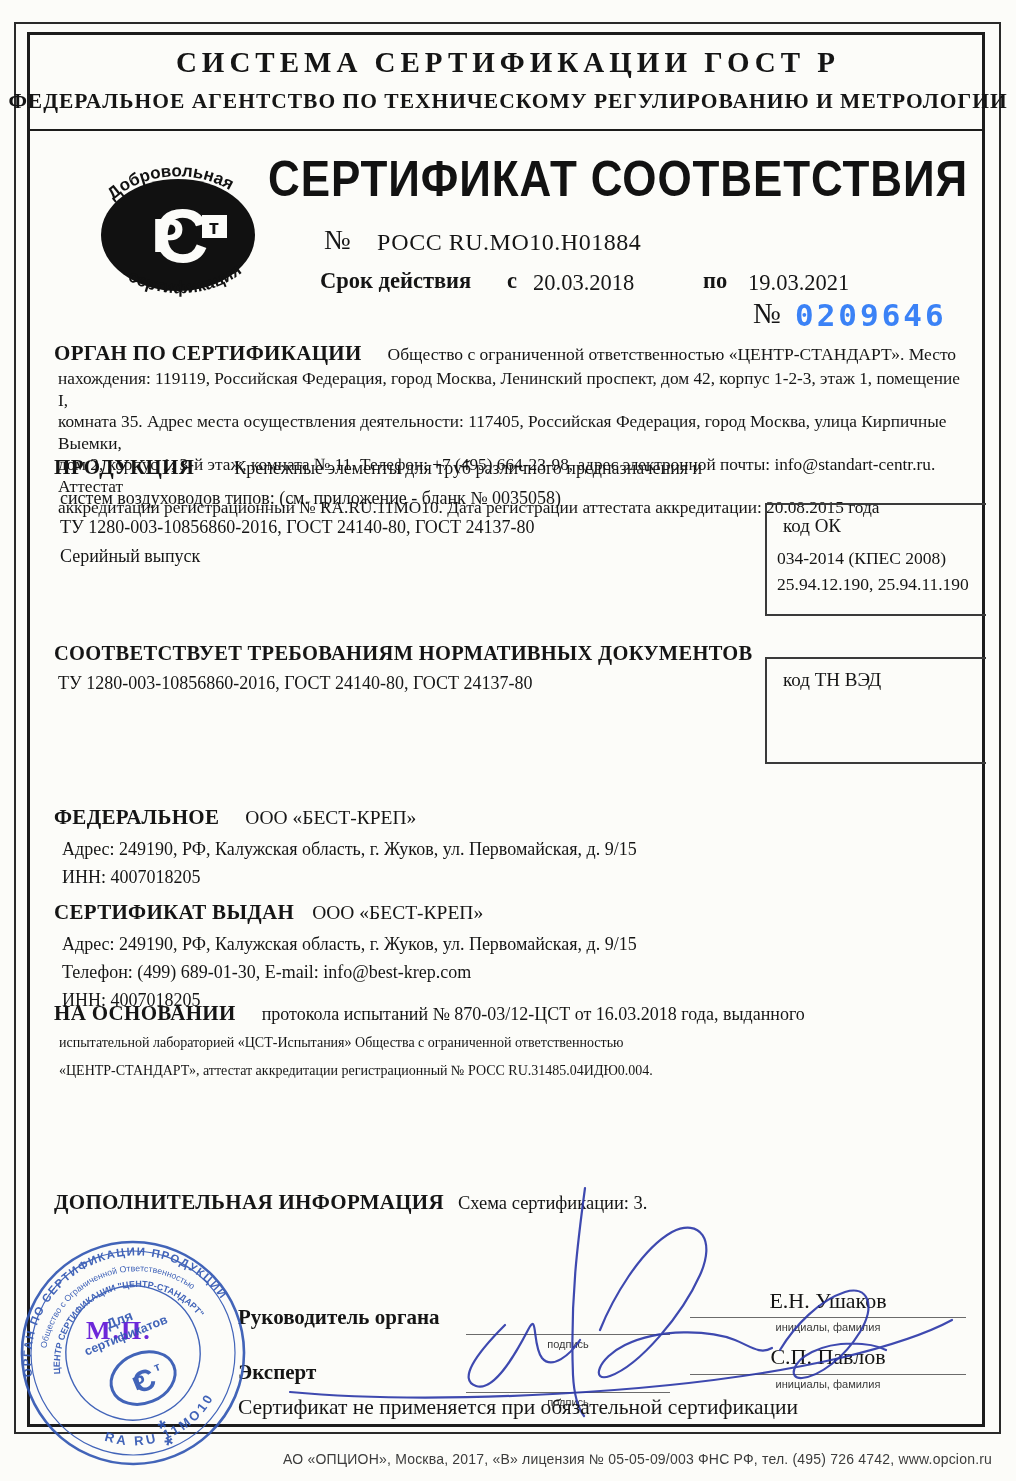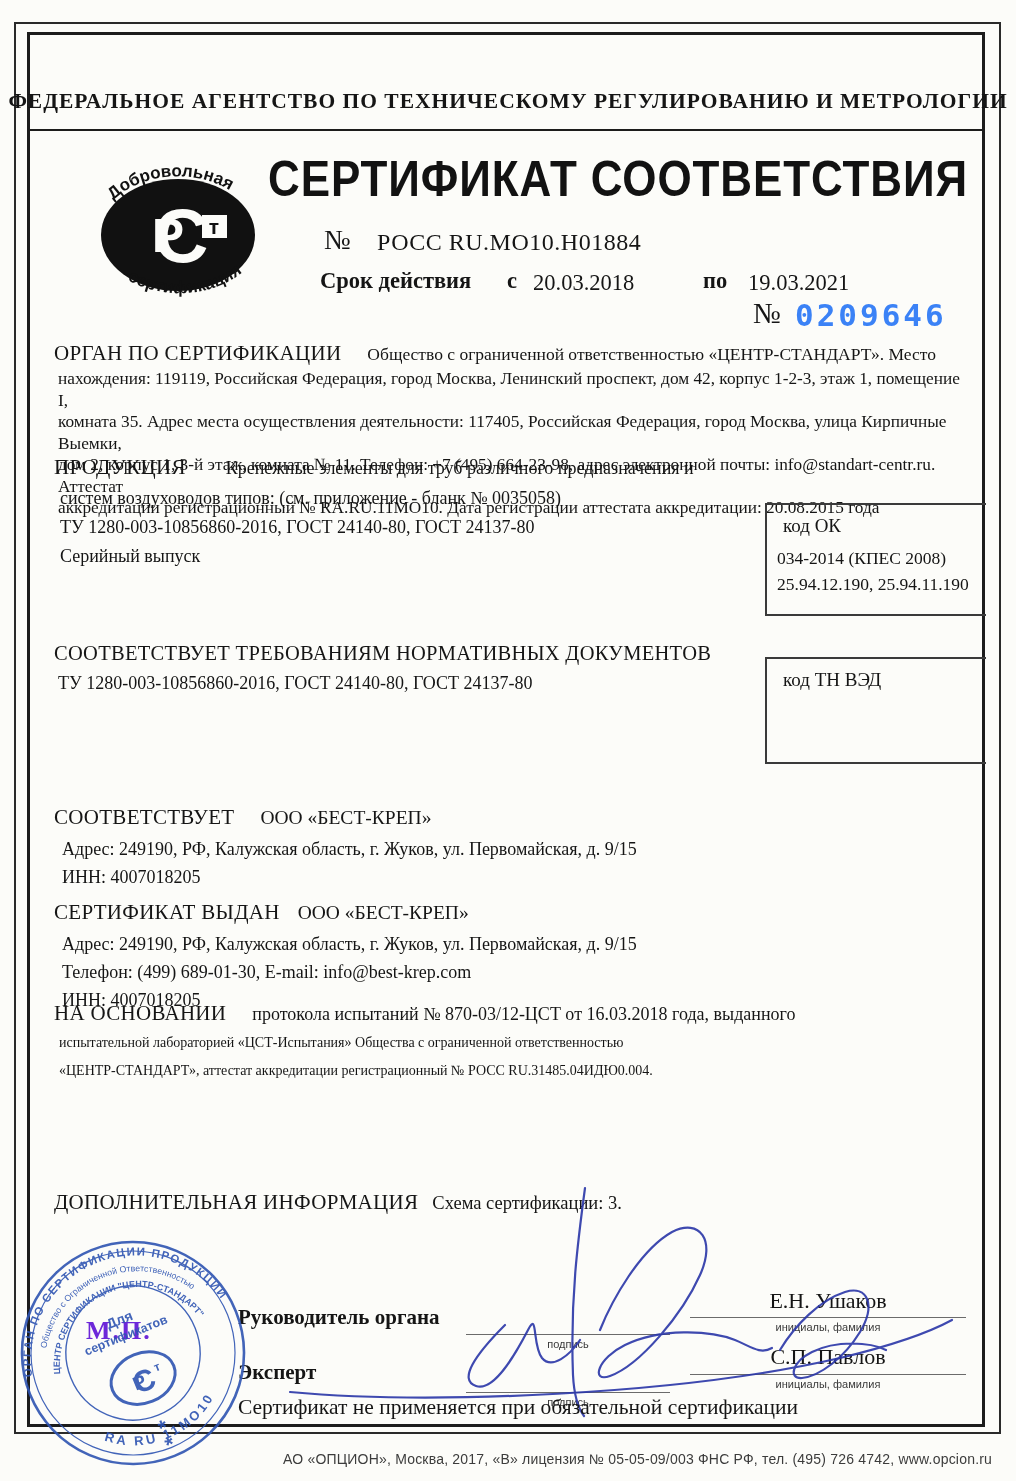--- a/index.html
+++ b/index.html
@@ -28,21 +28,21 @@
   .valid-c{left:507px; top:268px; font-size:22.5px; font-weight:bold;}
   .valid-from{left:533px; top:270px; font-size:22.5px;}
   .valid-po{left:703px; top:268px; font-size:22.5px; font-weight:bold;}
   .valid-to{left:748px; top:270px; font-size:22.5px;}
 
   .blank-no-sign{left:753px; top:297px; font-size:29px;}
   .blank-no{left:795px; top:297px; font-family:"DejaVu Sans Mono", monospace;
     font-weight:bold; font-size:31px; letter-spacing:3px; color:#3b82f6;}
 
   .sec{line-height:1.26;}
-  .sec .h{font-weight:normal; font-size:21px; letter-spacing:.3px;}
+  .sec .h{font-weight:bold; font-size:21px; letter-spacing:.3px;}
   .sec .lead{font-size:17.5px;}
   .pre{white-space:pre-line;}
 
   .sec-organ{left:54px; top:340px; width:915px; font-size:17.3px;}
   .sec-organ .rest{margin-top:2px; padding-left:4px; line-height:21.5px; font-size:17.3px;}
 
   .sec-prod{left:54px; top:454px; width:730px;}
   .sec-prod .rest{margin-top:4px; padding-left:6px; line-height:29px; font-size:18px;}
 
   .codebox{left:765px; width:219px; border:2px solid #3a3a3a; border-right:none; background:transparent;}
@@ -94,20 +94,21 @@
 </style>
 </head>
 <body>
 
 <div class="page">
 
   <div class="abs frame-outer"></div>
   <div class="abs frame-inner"></div>
   <div class="abs header-divider"></div>
 
+  <div class="abs hdr1">СИСТЕМА СЕРТИФИКАЦИИ ГОСТ Р</div>
   <div class="abs hdr2">ФЕДЕРАЛЬНОЕ АГЕНТСТВО ПО ТЕХНИЧЕСКОМУ РЕГУЛИРОВАНИЮ И МЕТРОЛОГИИ</div>
 
   <svg class="abs" style="left:84px; top:153px;" width="188" height="158" viewBox="0 0 188 158">
     <defs>
       <path id="lg-top" d="M 12,88 A 82,62 0 0 1 174,72"></path>
       <path id="lg-bot" d="M 18,102 A 84,62 0 0 0 178,90"></path>
     </defs>
     <ellipse cx="94" cy="82" rx="77" ry="56" fill="#111"></ellipse>
     <text x="97" y="109" font-family="Liberation Sans, sans-serif" font-size="76" font-weight="bold" fill="#fcfcf9" text-anchor="middle">С</text>
     <text x="84" y="99" font-family="Liberation Sans, sans-serif" font-size="48" font-weight="bold" fill="#fcfcf9" text-anchor="middle">Р</text>
@@ -160,21 +161,21 @@
     <div class="h">СООТВЕТСТВУЕТ ТРЕБОВАНИЯМ НОРМАТИВНЫХ ДОКУМЕНТОВ</div>
     <div class="t">ТУ 1280-003-10856860-2016,  ГОСТ 24140-80, ГОСТ 24137-80</div>
   </div>
 
   <div class="abs codebox box-tnved">
     <div class="lbl">код ТН ВЭД</div>
     <div class="val pre"></div>
   </div>
 
   <div class="abs sec sec-man">
-    <span class="h">СООТВЕТСТВУЕТ</span><span class="gap"></span><span class="name">ООО «БЕСТ-КРЕП»</span>
+    <span class="h">ФЕДЕРАЛЬНОЕ</span><span class="gap"></span><span class="name">ООО «БЕСТ-КРЕП»</span>
     <div class="rest pre">Адрес: 249190, РФ, Калужская область, г. Жуков, ул. Первомайская, д. 9/15
 ИНН: 4007018205</div>
   </div>
 
   <div class="abs sec sec-iss">
     <span class="h">СЕРТИФИКАТ ВЫДАН</span><span class="gap" style="width:18px;"></span><span class="name">ООО «БЕСТ-КРЕП»</span>
     <div class="rest pre">Адрес: 249190, РФ, Калужская область, г. Жуков, ул. Первомайская, д. 9/15
 Телефон: (499) 689-01-30, E-mail: info@best-krep.com
 ИНН: 4007018205</div>
   </div>

